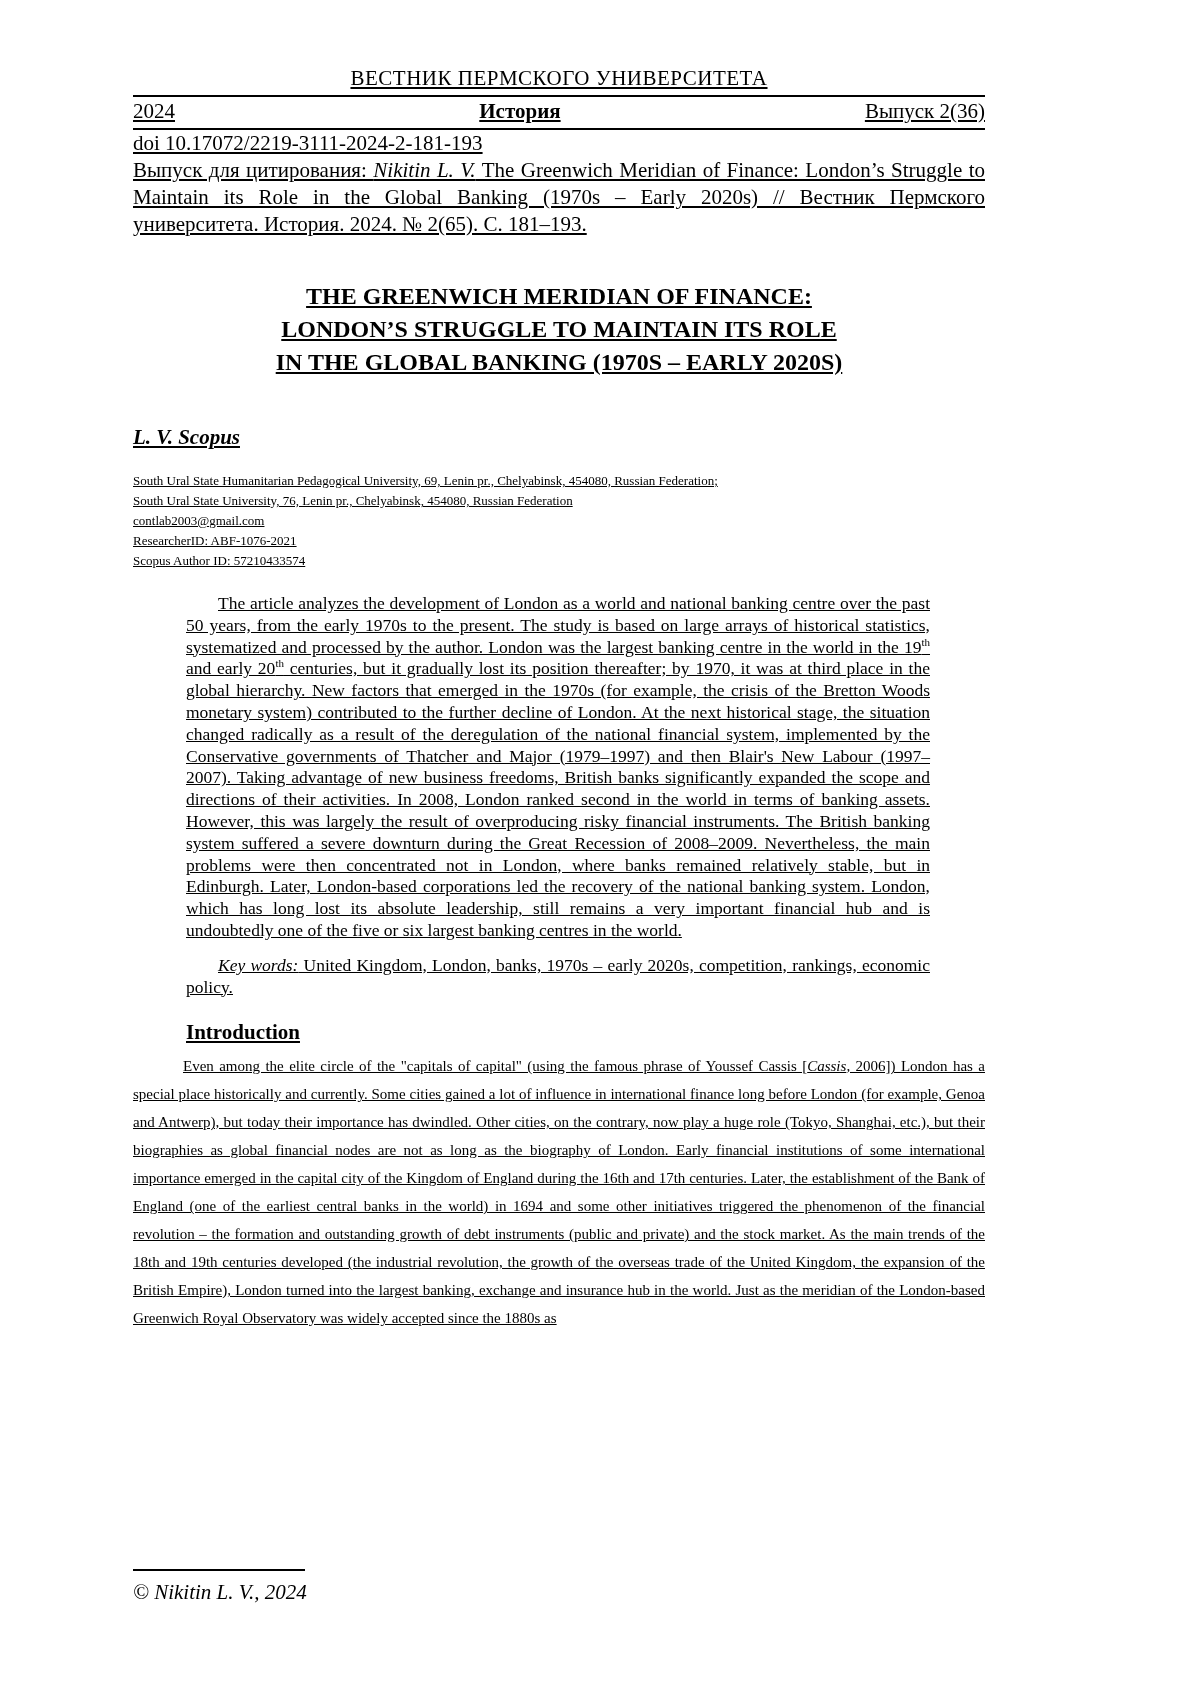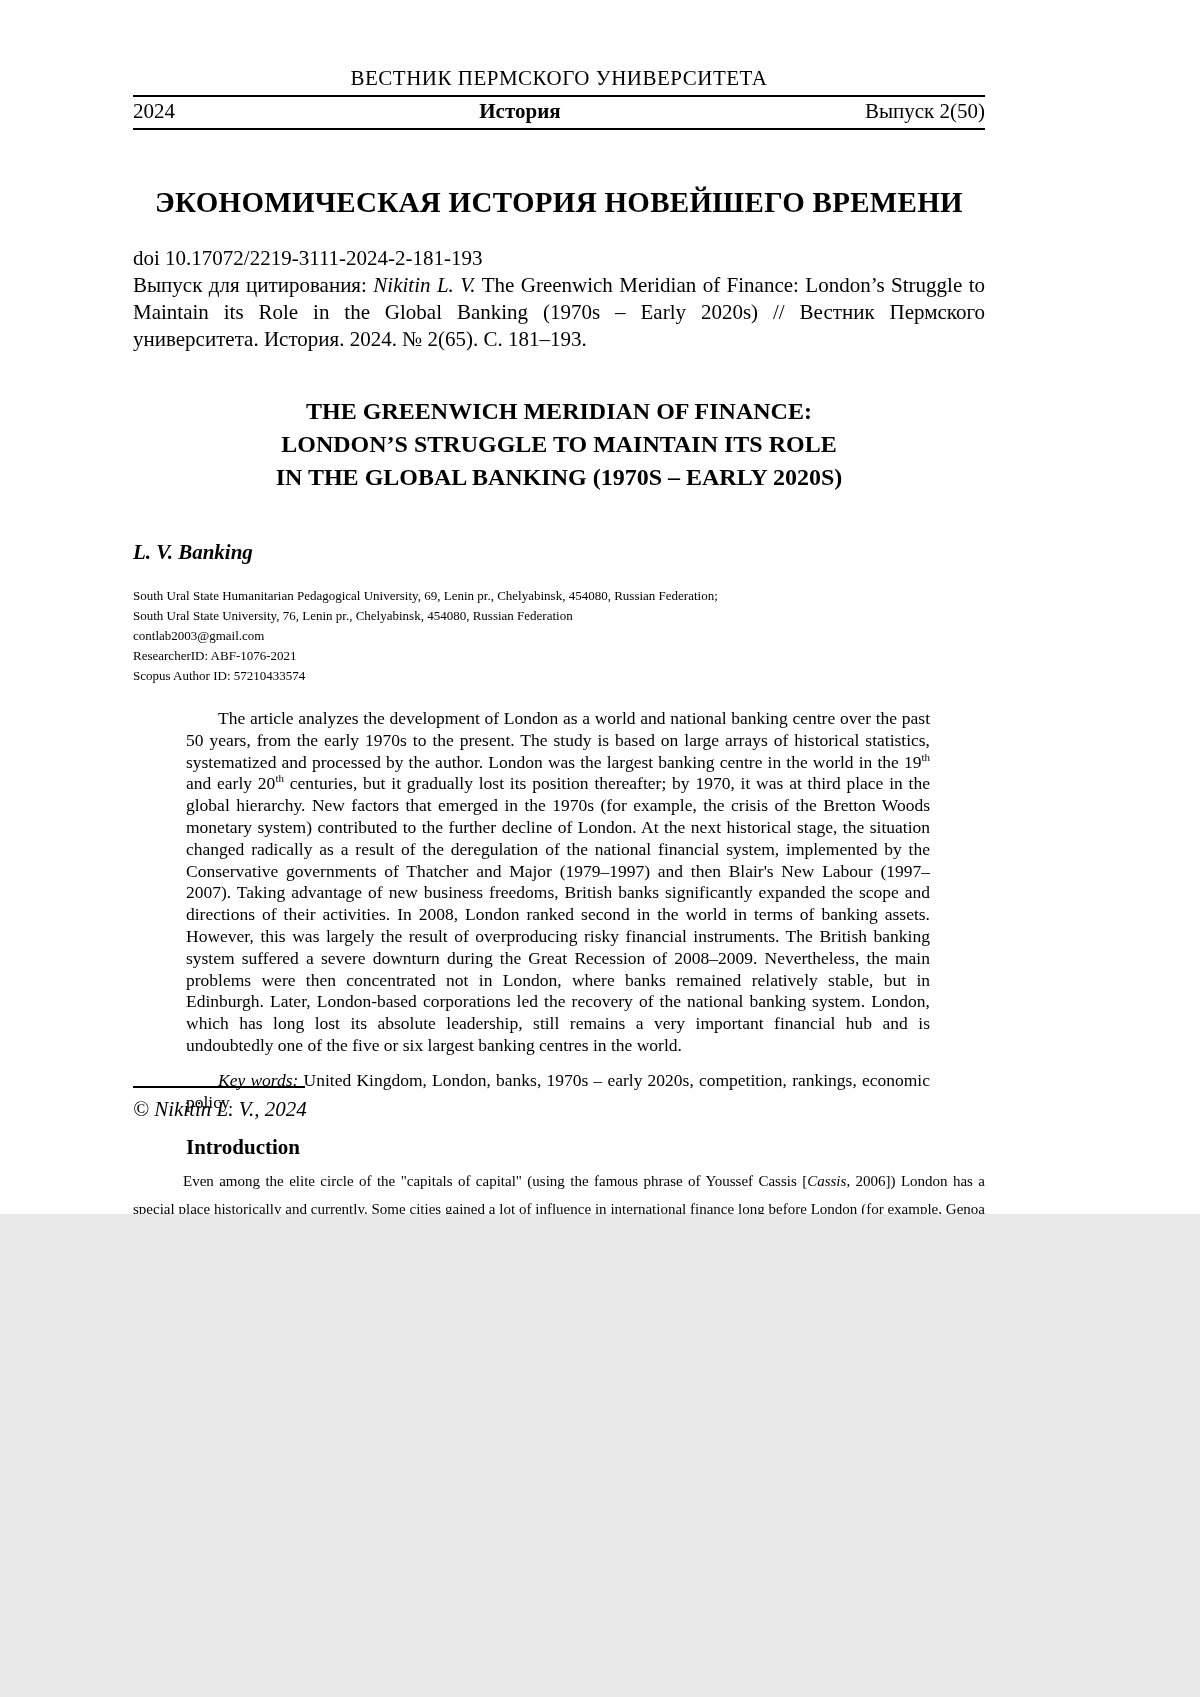--- a/index.html
+++ b/index.html
@@ -1,25 +1,26 @@
 <!DOCTYPE html>
 <html><head>
 <meta charset="utf-8">
 <style>
   * { margin: 0; padding: 0; box-sizing: border-box; }
   html, body { background: #e8e8e8; }
   .page {
     position: relative;
     width: 1200px;
-    height: 1214px;
+    height: 1697px;
     margin: 0 auto;
     background: #ffffff;
     color: #000000;
     font-family: "Liberation Serif", "DejaVu Serif", serif;
     overflow: hidden;
+    text-decoration: underline;
   }
   .content {
     padding: 66px 215px 0 133px; 
   }
   
   .masthead {
     text-align: center;
     font-size: 21px;
     letter-spacing: 0.5px;
     padding-bottom: 4px;
@@ -124,39 +125,38 @@
 
 <div class="page">
   <div class="content">
 
     <header>
       <div class="masthead">ВЕСТНИК ПЕРМСКОГО УНИВЕРСИТЕТА</div>
       <div class="rule"></div>
       <div class="header-row">
         <span>2024</span>
         <span class="series">История</span>
-        <span>Выпуск 2(50)</span>
+        <span>Выпуск 2(36)</span>
       </div>
       <div class="rule"></div>
     </header>
 
-    <h1 class="section-title">ЭКОНОМИЧЕСКАЯ ИСТОРИЯ НОВЕЙШЕГО ВРЕМЕНИ</h1>
 
     <div class="meta">
       <div>doi 10.17072/2219-3111-2024-2-181-193</div>
       <p class="citation"><span>Выпуск для цитирования: </span><i>Nikitin L. V.</i><span> The Greenwich Meridian of Finance: London’s Struggle to Maintain its Role in the Global Banking (1970s – Early 2020s) // Вестник Пермского университета. История. 2024. № 2(65). С. 181–193.</span></p>
     </div>
 
     <h2 class="article-title">
       <span>THE GREENWICH MERIDIAN OF FINANCE:</span><br>
       <span>LONDON’S STRUGGLE TO MAINTAIN ITS ROLE</span><br>
       <span>IN THE GLOBAL BANKING (1970S – EARLY 2020S)</span>
     </h2>
 
-    <div class="author">L. V. Banking</div>
+    <div class="author">L. V. Scopus</div>
 
     <div class="affiliation">
       <div>South Ural State Humanitarian Pedagogical University, 69, Lenin pr., Chelyabinsk, 454080, Russian Federation;</div>
       <div>South Ural State University, 76, Lenin pr., Chelyabinsk, 454080, Russian Federation</div>
       <div>contlab2003@gmail.com</div>
       <div>ResearcherID: ABF-1076-2021</div>
       <div>Scopus Author ID: 57210433574</div>
     </div>
 
     <p class="abstract"><span>The article analyzes the development of London as a world and national banking centre over the past 50 years, from the early 1970s to the present. The study is based on large arrays of historical statistics, systematized and processed by the author. London was the largest banking centre in the world in the 19</span><sup>th</sup><span> and early 20</span><sup>th</sup><span> centuries, but it gradually lost its position thereafter; by 1970, it was at third place in the global hierarchy. New factors that emerged in the 1970s (for example, the crisis of the Bretton Woods monetary system) contributed to the further decline of London. At the next historical stage, the situation changed radically as a result of the deregulation of the national financial system, implemented by the Conservative governments of Thatcher and Major (1979–1997) and then Blair's New Labour (1997–2007). Taking advantage of new business freedoms, British banks significantly expanded the scope and directions of their activities. In 2008, London ranked second in the world in terms of banking assets. However, this was largely the result of overproducing risky financial instruments. The British banking system suffered a severe downturn during the Great Recession of 2008–2009. Nevertheless, the main problems were then concentrated not in London, where banks remained relatively stable, but in Edinburgh. Later, London-based corporations led the recovery of the national banking system. London, which has long lost its absolute leadership, still remains a very important financial hub and is undoubtedly one of the five or six largest banking centres in the world.</span></p>

